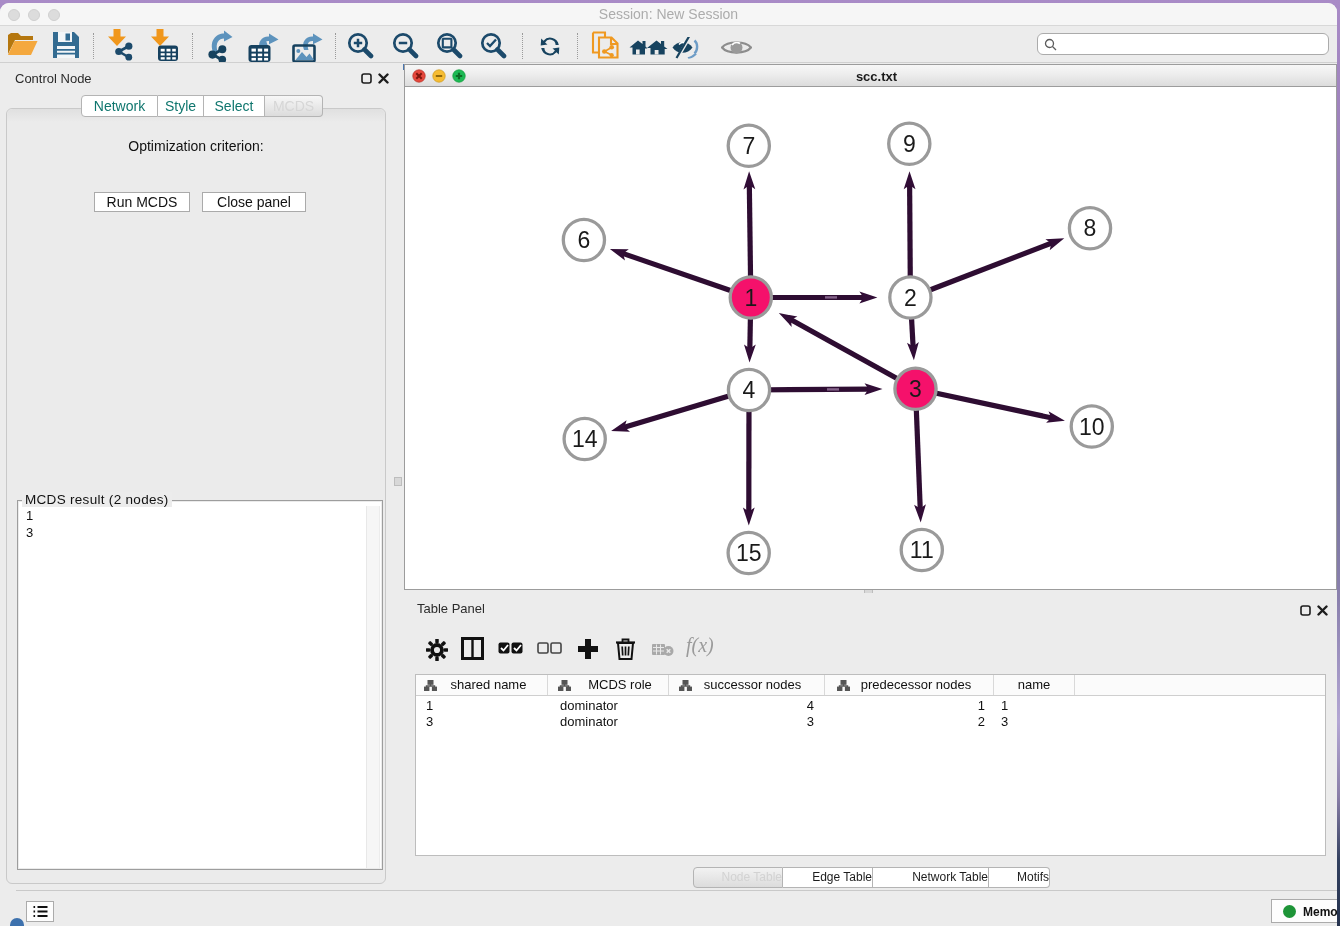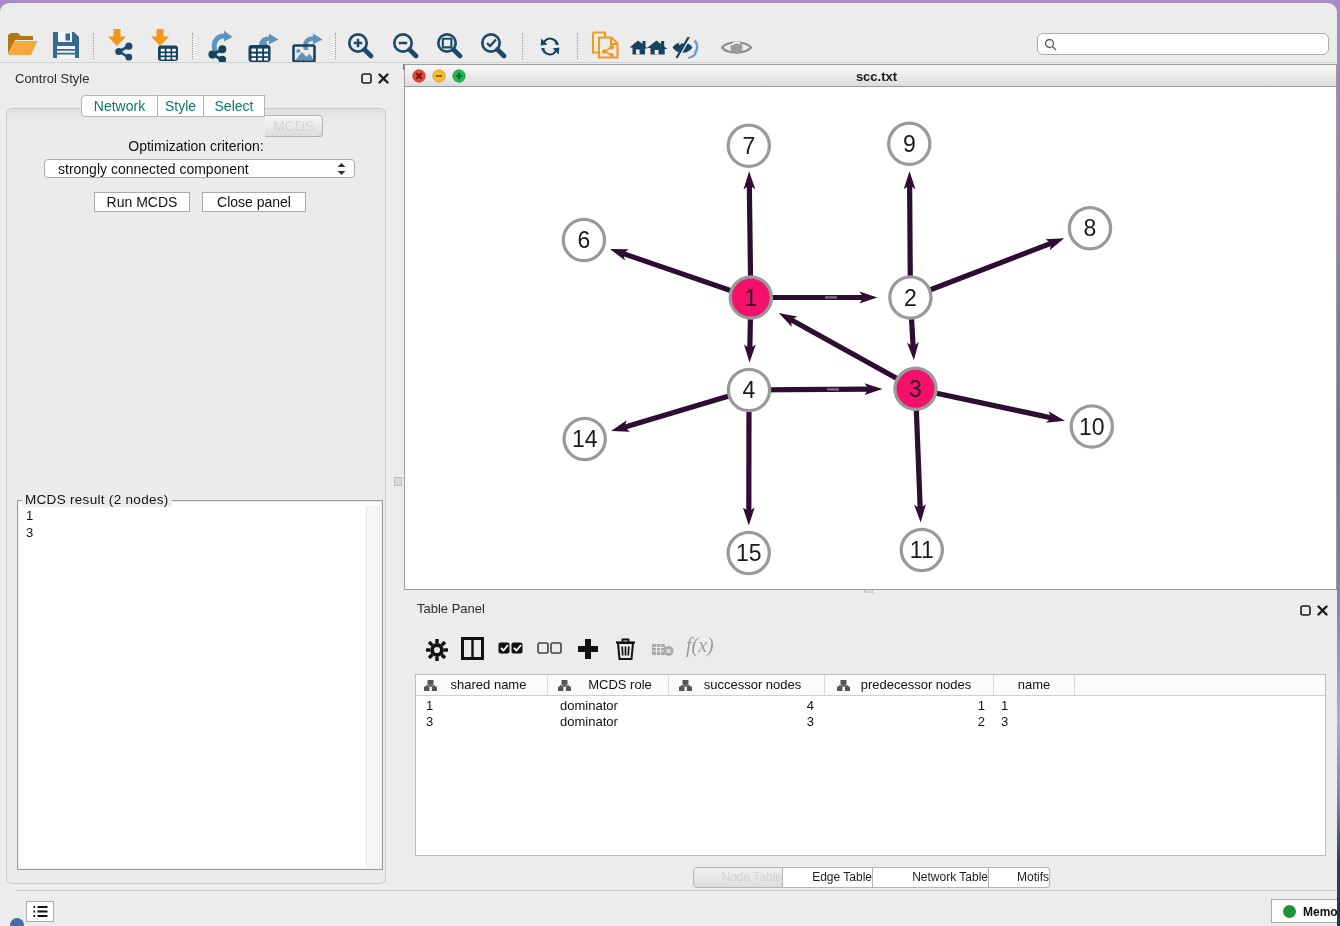--- a/index.html
+++ b/index.html
@@ -73,20 +73,26 @@
 #status { position:absolute; left:16px; top:887px; width:1337px; height:36px;
   background:#ececec; border-top:1px solid #c9c9c9;font-weight:bold; }
 #listbtn { position:absolute; left:10px; top:10px; width:28px; height:21px;
   background:#fdfdfd; border:1px solid #ababab; }
 #membtn { position:absolute; left:1255px; top:8px; width:74px; height:24px;
   background:#fdfdfd; border:1px solid #ababab; font-size:12px; color:#111; }
 </style>
 </head>
 <body>
 <div id="win">
+  <div id="titlebar">
+    <div class="tl" style="left:8px"></div>
+    <div class="tl" style="left:28px"></div>
+    <div class="tl" style="left:48px"></div>
+    <div id="wtitle">Session: New Session</div>
+  </div>
   <div id="toolbar">
     <svg class="tbi" style="left:7px; top:5px;" width="31" height="28" viewBox="0 0 31 28">
       <path d="M1 22 V3 l3 -2 h7 l3 3 h12 v4 H8 z" fill="#b5770f"></path>
       <path d="M7.5 9 h23 l-6.5 14 H1 z" fill="#f4a83e"></path>
     </svg>
     <svg class="tbi" style="left:52px; top:4px;" width="28" height="28" viewBox="0 0 28 28">
       <path d="M1 1 h21 l5 5 v21 H1 z" fill="#336b91"></path>
       <path d="M6 1 h14 v10 H6 z" fill="#f3f6f8"></path>
       <rect x="13.5" y="2.5" width="4.5" height="7" fill="#336b91"></rect>
       <path d="M5 15 h18 v12 H5 z" fill="#f3f6f8"></path>
@@ -206,43 +212,37 @@
       <path d="M11 5 a6 6 0 0 1 8 -1.4" stroke="#fff" stroke-width="1.8" fill="none"></path>
     </svg>
     <div id="search">
       <svg style="position:absolute; left:6px; top:4px;" width="14" height="14" viewBox="0 0 14 14">
         <circle cx="5.5" cy="5.5" r="4" fill="none" stroke="#5b5b5b" stroke-width="1.3"></circle>
         <path d="M8.5 8.5 L12 12" stroke="#5b5b5b" stroke-width="1.3"></path>
       </svg>
     </div>
   </div>
   <div id="ctrl">
-    <div id="ctrlhead">Control Style</div>
+    <div id="ctrlhead">Control Node</div>
     <svg class="paneico" style="left:361px;" width="11" height="11" viewBox="0 0 11 11">
         <rect x="1" y="1" width="9" height="9" rx="2" fill="none" stroke="#1d1d1d" stroke-width="1.6"></rect>
       </svg>
     <svg class="paneico" style="left:378px;" width="11" height="11" viewBox="0 0 11 11">
         <path d="M1.5 1.5 L9.5 9.5 M9.5 1.5 L1.5 9.5" stroke="#1d1d1d" stroke-width="2.4" stroke-linecap="round"></path>
       </svg>
     <div id="cpanel">
         <div style="position:absolute; left:0; top:0; width:100%; height:13px; border-radius:6px 6px 0 0; background:linear-gradient(180deg,#e0e0e0,#ebebeb);"></div>
       </div>
     <div class="tabrow" style="left:81px; top:31px; width:258px;">
       <div class="tab" style="left:0; width:77px; border-radius:4px 0 0 4px;">Network</div>
       <div class="tab" style="left:77px; width:46px; border-left:none;">Style</div>
       <div class="tab" style="left:123px; width:61px; border-left:none;">Select</div>
-      <div class="tab tabsel" style="left:184px; width:58px; border-left:none; border-radius:0 4px 4px 0;margin-top:20px;">MCDS</div>
+      <div class="tab tabsel" style="left:184px; width:58px; border-left:none; border-radius:0 4px 4px 0;">MCDS</div>
     </div>
     <div id="optlabel">Optimization criterion:</div>
-    <div id="optsel">
-        <span style="position:absolute; left:13px; top:1px;">strongly connected component</span>
-      <svg style="position:absolute; right:6px; top:2px;" width="13" height="14" viewBox="0 0 13 14">
-        <path d="M2.5 5 L6.5 1 L10.5 5 z M2.5 9 L6.5 13 L10.5 9 z" fill="#333"></path>
-      </svg>
-      </div>
     <div class="btn" style="left:94px; width:96px;">Run MCDS</div>
     <div class="btn" style="left:202px; width:104px;">Close panel</div>
     <div id="fieldset">
       <div id="fsinner">
         <div style="position:absolute; left:7px; top:6px; font-size:13px; color:#111; line-height:16.5px;">1<br>3</div>
         <div id="fsscroll"></div>
       </div>
       <div id="fslegend">MCDS result (2 nodes)</div>
     </div>
   </div>

